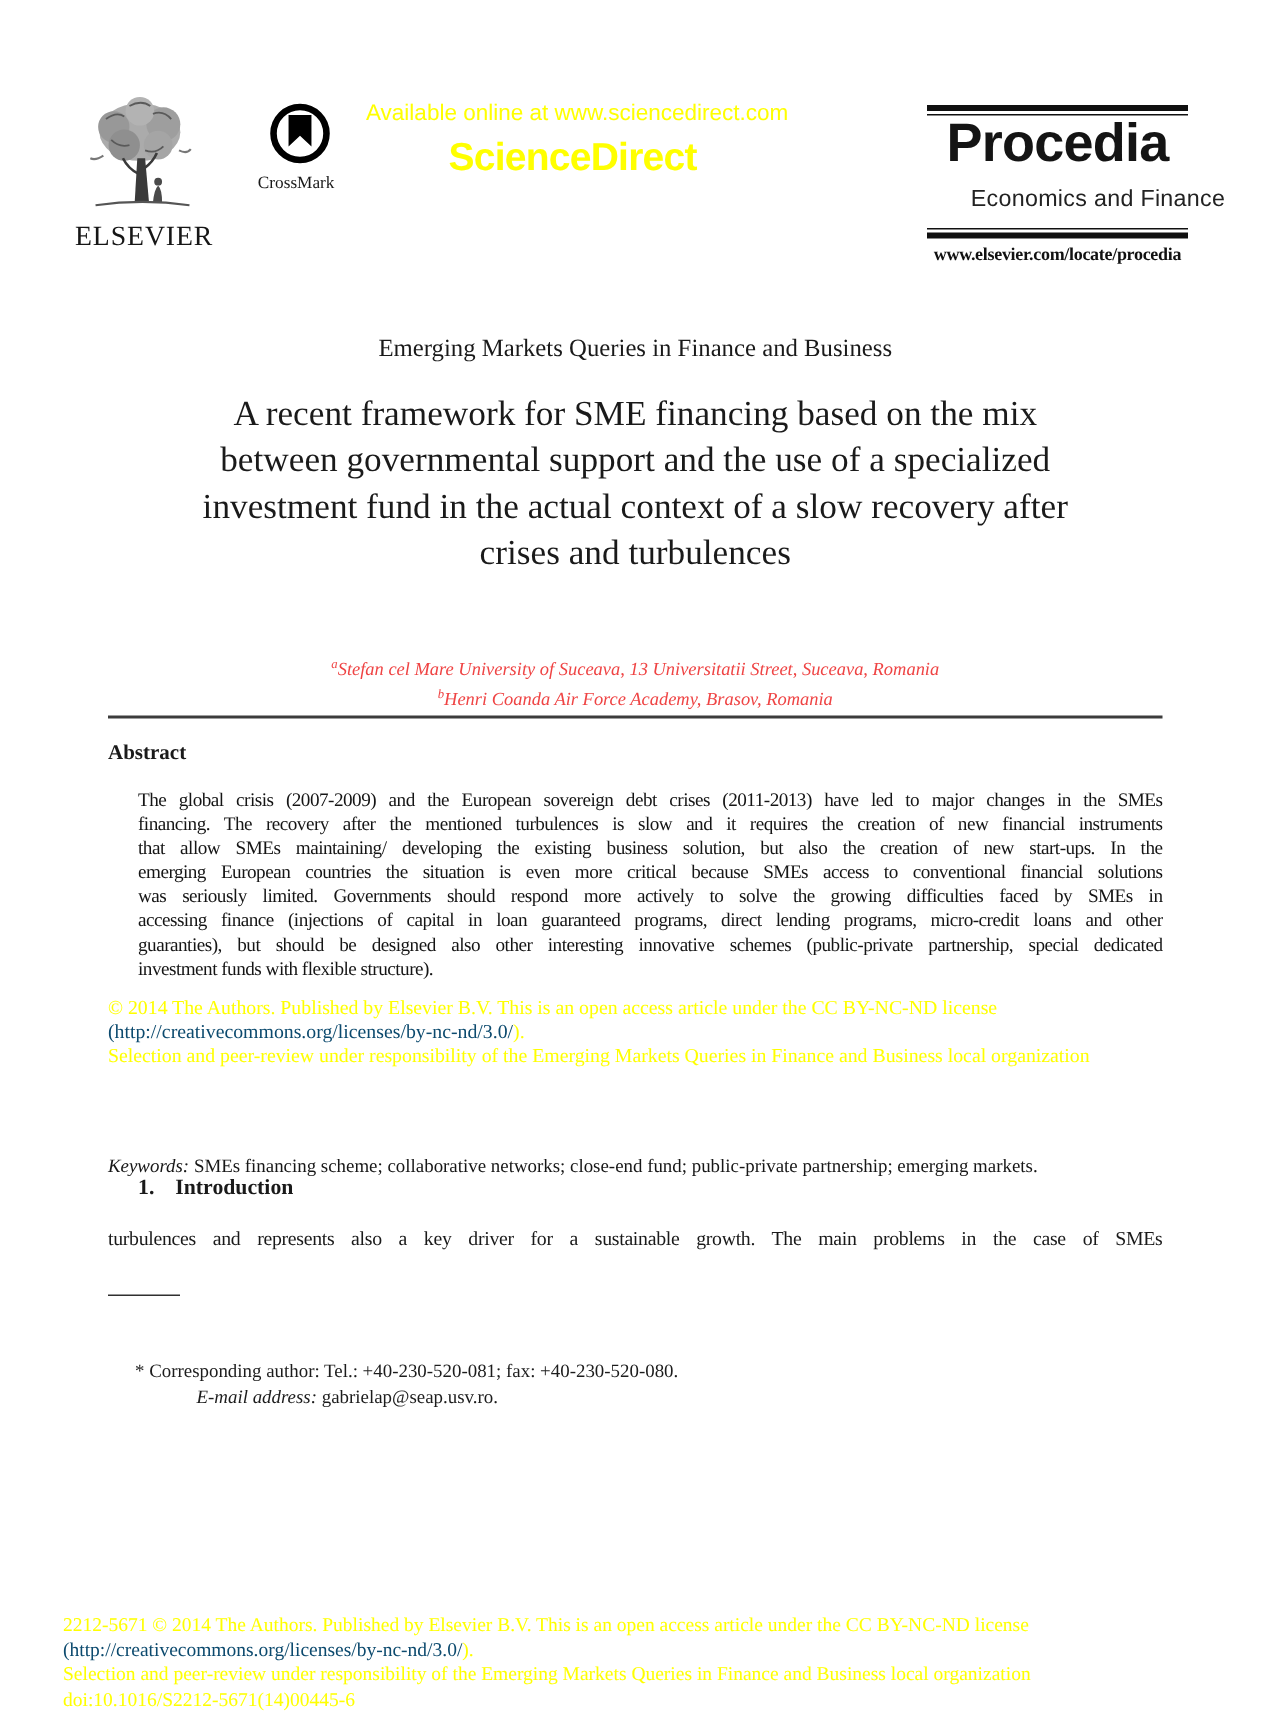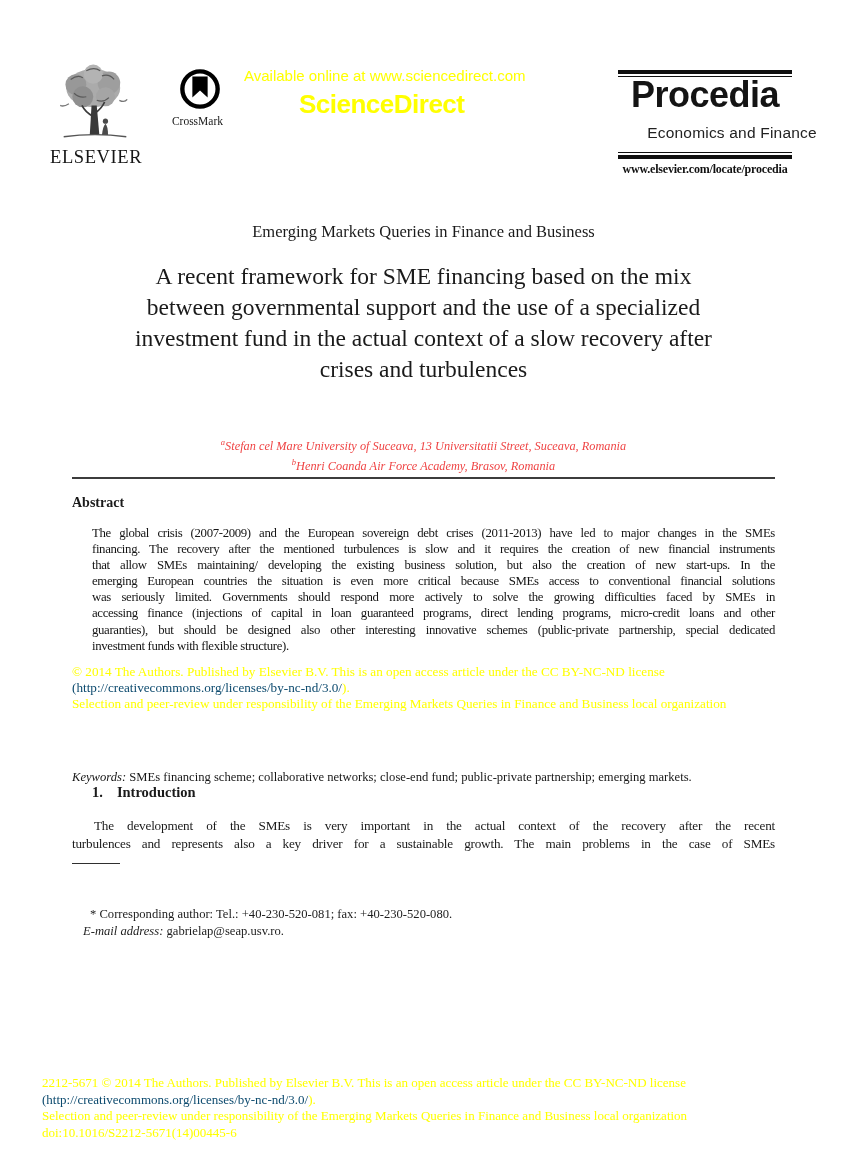--- a/index.html
+++ b/index.html
@@ -57,21 +57,21 @@
   .sec-head{top:784px;font-weight:700;font-size:14.5px;padding-left:20px;}
   .sec-head .num{margin-right:14px;}
   .intro{top:817px;font-size:13.2px;line-height:17.5px;letter-spacing:-.2px;}
   .intro .jl{text-align:justify;text-align-last:justify;}
   .intro .jl.first{padding-left:22px;width:681px;}
 
   .fn-rule{top:863px;width:48px;height:1.4px;background:#2f2f2f;}
   .footnote{top:906px;font-size:12.6px;line-height:17.2px;color:#1c1c1c;}
   .footnote .l1{padding-left:18px;}
   .footnote .l2{padding-left:11px;}
-  .footnote .em{font-style:italic;}
+  .footnote .em{font-style:italic;margin-left:48px;}
 
   
   .footer{left:42px;top:1075px;font-size:13px;line-height:16.6px;white-space:nowrap;}
 </style>
 </head>
 <body>
 
 <div class="page">
 
   <div class="abs elsevier">
@@ -152,21 +152,20 @@
   </div>
 
   <div class="abs content kw">
     <span class="kwl">Keywords:</span><span> SMEs financing scheme; collaborative networks; close-end fund; public-private partnership; emerging markets.</span>
   </div>
 
   <div class="abs content sec-head">
     <span class="num">1.</span><span>Introduction</span>
   </div>
   <div class="abs content intro">
-    <div class="jl first">The development of the SMEs is very important in the actual context of the recovery after the recent</div>
     <div class="jl">turbulences and represents also a key driver for a sustainable growth. The main problems in the case of SMEs</div>
   </div>
 
   <div class="abs content fn-rule"></div>
   <div class="abs content footnote">
     <div class="l1">* Corresponding author: Tel.: +40-230-520-081; fax: +40-230-520-080.</div>
     <div class="l2"><span class="em">E-mail address:</span><span> gabrielap@seap.usv.ro.</span></div>
   </div>
 
   <div class="abs footer">

